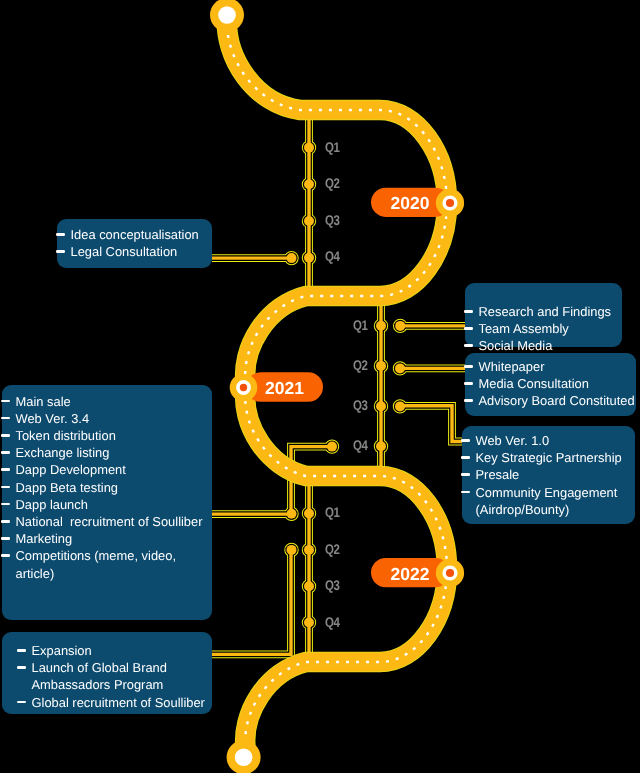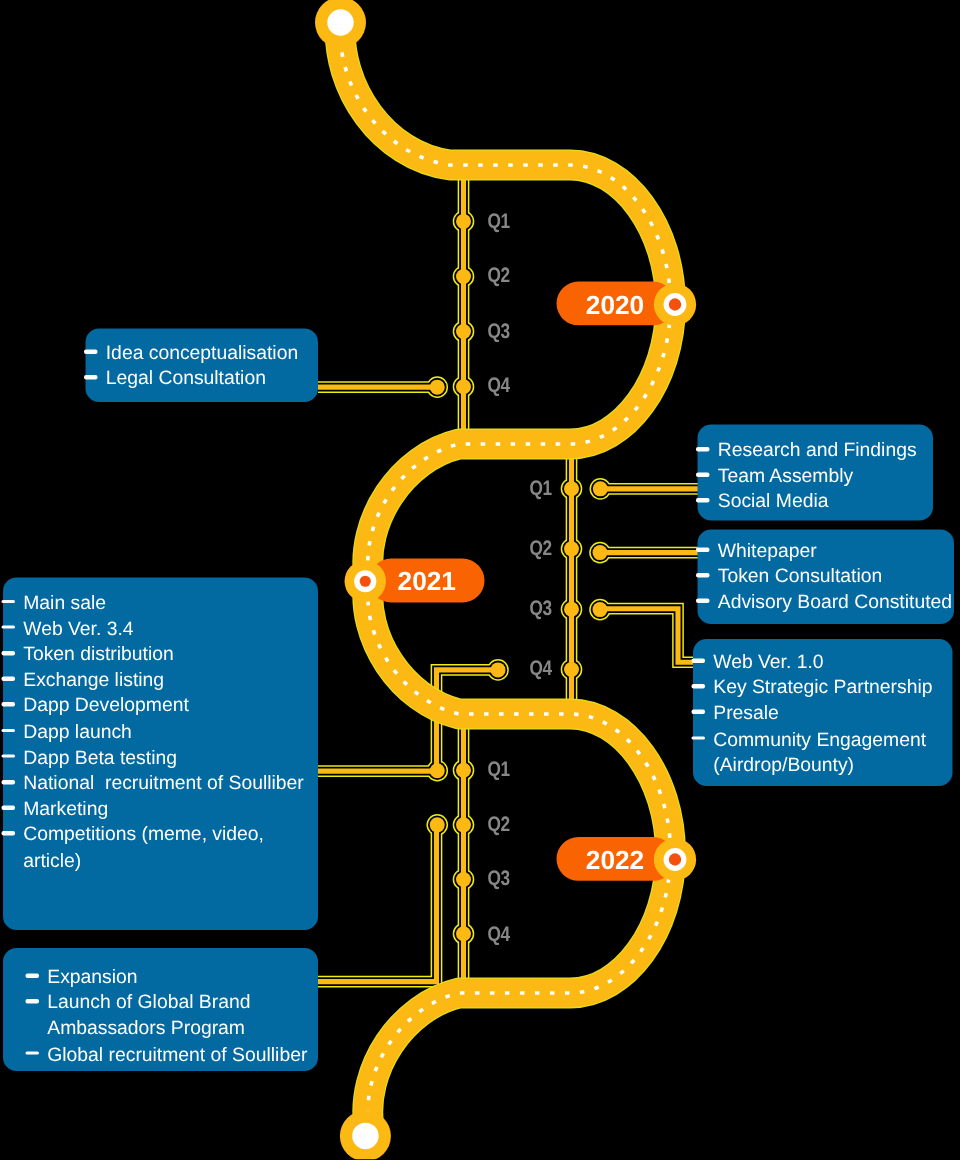--- a/index.html
+++ b/index.html
@@ -1,21 +1,21 @@
 <!DOCTYPE html>
 <html><head>
 <meta charset="utf-8">
 <title>Roadmap</title>
 <style>
   html,body{margin:0;padding:0;background:#000;-webkit-font-smoothing:antialiased;}
   *{-webkit-font-smoothing:antialiased;text-rendering:geometricPrecision;}
   #stage{position:relative;width:640px;height:773px;background:#000;overflow:hidden;
     font-family:"Liberation Sans",sans-serif;}
   svg.layer{position:absolute;left:0;top:0;width:640px;height:773px;}
-  .box{position:absolute;background:#0369a1;border-radius:9px;box-sizing:border-box;}
+  .box{position:absolute;background:#0c4a6e;border-radius:9px;box-sizing:border-box;}
   .box ul{list-style:none;margin:0;padding:0;}
   .box li{position:relative;color:#fff;font-size:12.9px;line-height:17.2px;
     padding-left:13.5px;font-weight:500;white-space:pre;}
   .box li::before{content:"";position:absolute;left:-1.5px;top:7px;width:9.5px;height:2.6px;
     background:#fff;border-radius:1.3px;}
   .qlab{position:absolute;color:#878787;font-size:14px;font-weight:700;letter-spacing:-0.4px;transform:scaleX(0.82);transform-origin:0 0;}
 </style>
 </head>
 <body>
 
@@ -113,32 +113,32 @@
     </g>
   </svg>
 
   <div class="box" style="left:57px;top:219px;width:155px;height:49px;padding:7px 10px 0 0;">
     <ul>
       <li>Idea conceptualisation</li>
       <li>Legal Consultation</li>
     </ul>
   </div>
 
-  <div class="box" style="left:465px;top:283px;width:157px;height:63.5px;padding:8px 10px 0 0;">
+  <div class="box" style="left:465px;top:283px;width:157px;height:63.5px;padding:20px 10px 0 0;">
     <ul>
       <li>Research and Findings</li>
       <li>Team Assembly</li>
       <li>Social Media</li>
     </ul>
   </div>
 
   <div class="box" style="left:465px;top:352.5px;width:171px;height:63.5px;padding:5.5px 10px 0 0;">
     <ul>
       <li>Whitepaper</li>
-      <li>Token Consultation</li>
+      <li>Media Consultation</li>
       <li>Advisory Board Constituted</li>
     </ul>
   </div>
 
   <div class="box" style="left:462px;top:425.5px;width:172.5px;height:98px;padding:6.5px 8px 0 0;">
     <ul>
       <li>Web Ver. 1.0</li>
       <li>Key Strategic Partnership</li>
       <li>Presale</li>
       <li>Community Engagement
@@ -146,22 +146,22 @@
     </ul>
   </div>
 
   <div class="box" style="left:2px;top:384.5px;width:210px;height:235px;padding:8px 12px 0 0;">
     <ul>
       <li>Main sale</li>
       <li>Web Ver. 3.4</li>
       <li>Token distribution</li>
       <li>Exchange listing</li>
       <li>Dapp Development</li>
+      <li>Dapp Beta testing</li>
       <li>Dapp launch</li>
-      <li>Dapp Beta testing</li>
       <li>National  recruitment of Soulliber</li>
       <li>Marketing</li>
       <li>Competitions (meme, video,
 article)</li>
     </ul>
   </div>
 
   <div class="box" style="left:2px;top:632px;width:210px;height:82px;padding:10px 12px 0 16px;">
     <ul>
       <li>Expansion</li>

